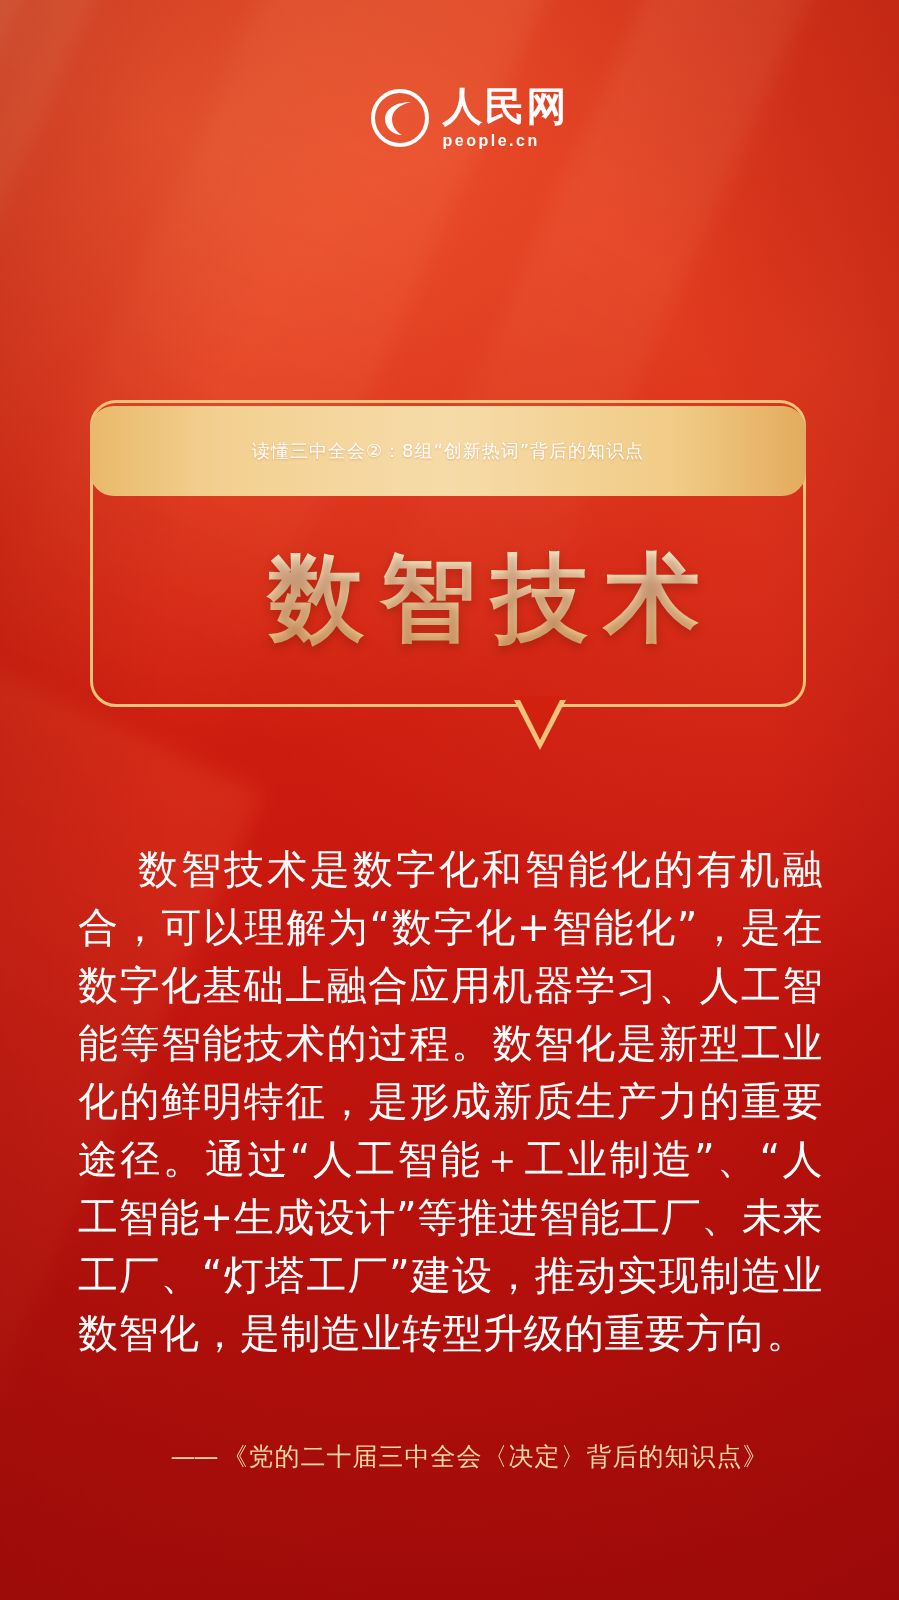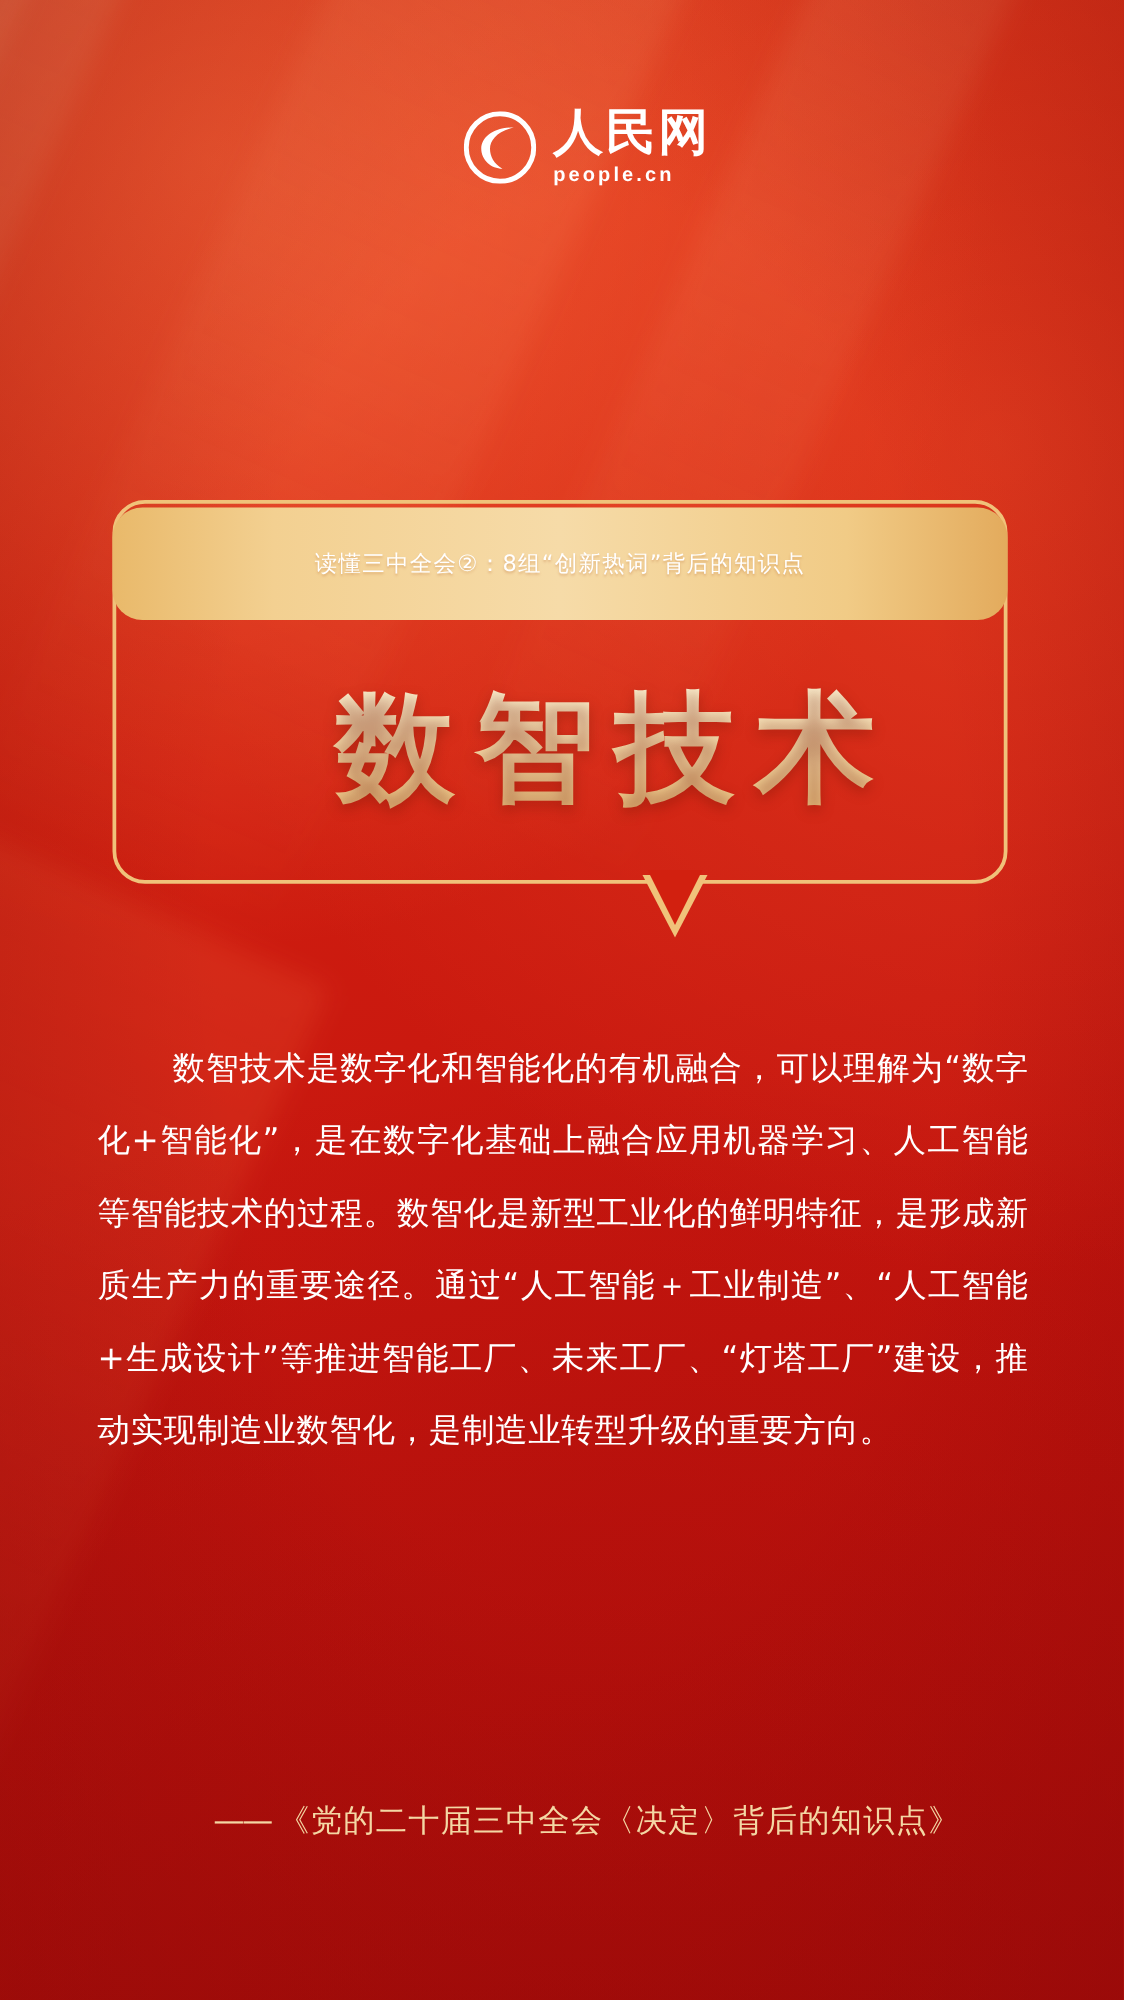--- a/index.html
+++ b/index.html
@@ -184,21 +184,21 @@
     text-shadow: 0 4px 10px rgba(110,20,6,0.35);
     font-family: "DejaVu Sans", "Liberation Sans", sans-serif;
   }
 
   
   .body-copy {
     position: absolute;
     left: 78px;
     top: 800px;
     width: 745px;
-    font-size: 26px;
+    font-size: 40px;
     line-height: 58px;
     color: #ffffff;
     text-align: justify;
     text-justify: inter-ideograph;
     text-indent: 60px;
     font-family: "DejaVu Sans", "Liberation Sans", sans-serif;
     letter-spacing: 0.5px;
   }
 
   

